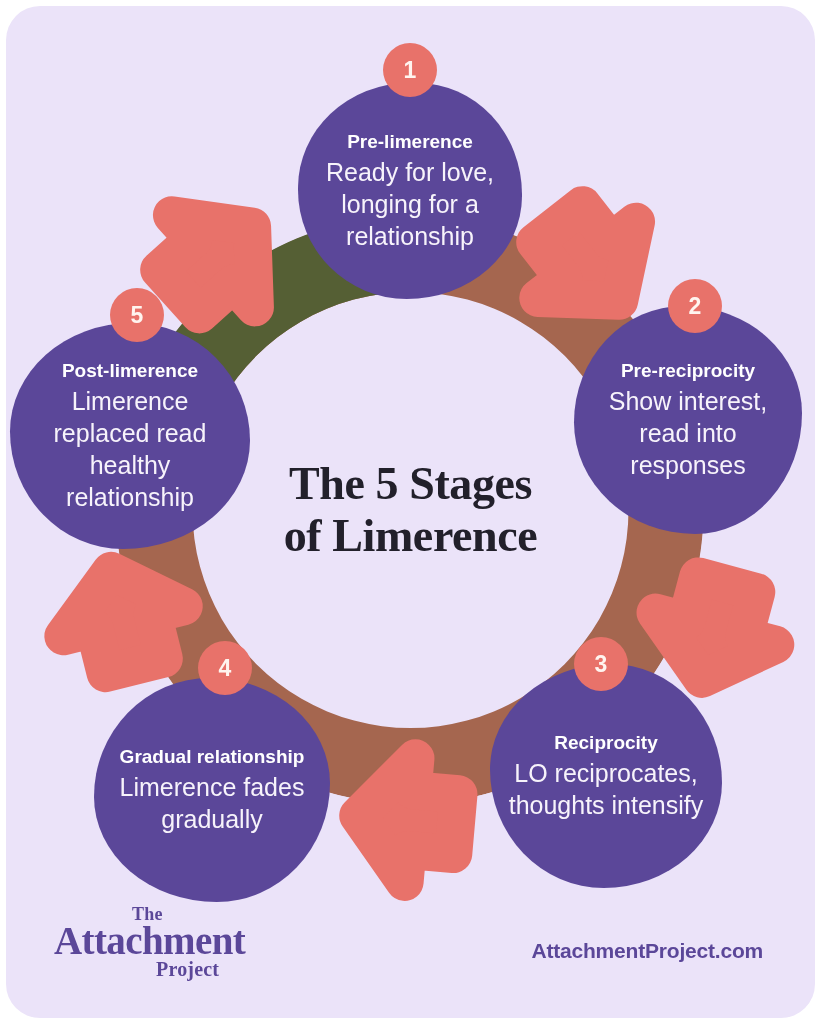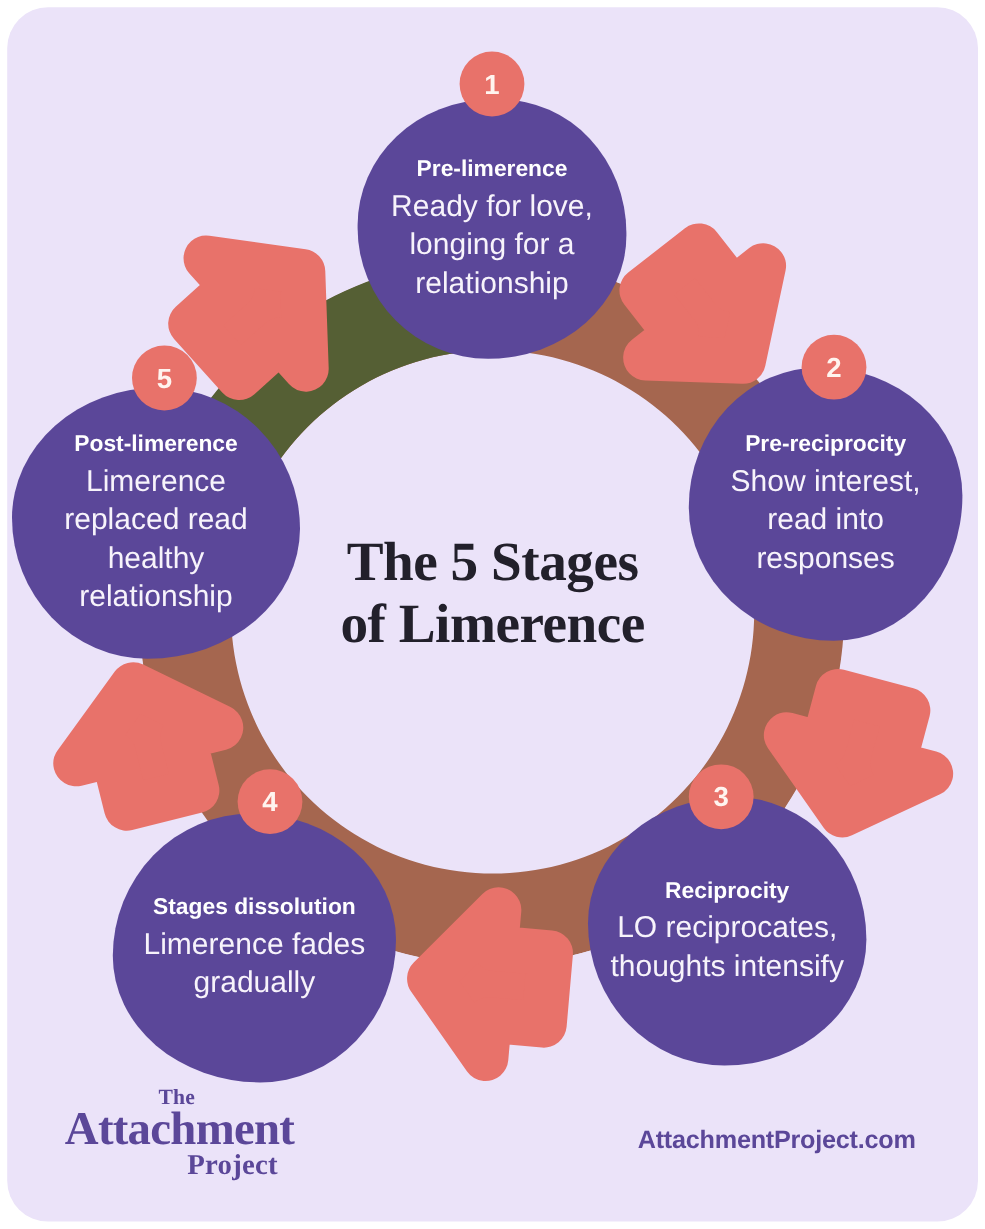--- a/index.html
+++ b/index.html
@@ -34,21 +34,21 @@
     top: 0;
     width: 809px;
     height: 1012px;
     pointer-events: none;
   }
 
   
   .center-title {
     position: absolute;
     left: 50%;
-    top: 436px;
+    top: 452px;
     transform: translateX(-50%);
     width: 420px;
     text-align: center;
     font-family: "Liberation Serif", serif;
     font-weight: 700;
     font-size: 46px;
     line-height: 1.12;
     letter-spacing: -0.4px;
     color: #22202B;
   }
@@ -138,21 +138,21 @@
     top: 17px;
     font-size: 39px;
     font-weight: 700;
     letter-spacing: -0.6px;
     line-height: 1;
   }
   .logo-project {
     position: absolute;
     left: 102px;
     top: 54px;
-    font-size: 24px;
+    font-size: 20px;
     font-weight: 700;
     letter-spacing: 0.2px;
   }
   .site-url {
     position: absolute;
     right: 52px;
     bottom: 55px;
     font-size: 21px;
     font-weight: 700;
     color: #5B4799;
@@ -225,21 +225,21 @@
           <span class="stage-title">Reciprocity</span>
           <span class="stage-desc">LO reciprocates, thoughts intensify</span>
         </div>
       </div>
       <div class="badge" style="left:84px; top:-27px;">3</div>
     </div>
 
     <div class="stage s4" style="left:88px; top:672px; width:236px; height:224px;">
       <div class="blob">
         <div class="blob-text">
-          <span class="stage-title">Stages dissolution</span>
+          <span class="stage-title">Gradual relationship</span>
           <span class="stage-desc">Limerence fades gradually</span>
         </div>
       </div>
       <div class="badge" style="left:104px; top:-37px;">4</div>
     </div>
 
     <div class="stage s5" style="left:4px; top:317px; width:240px; height:226px;">
       <div class="blob">
         <div class="blob-text">
           <span class="stage-title">Post-limerence</span>

